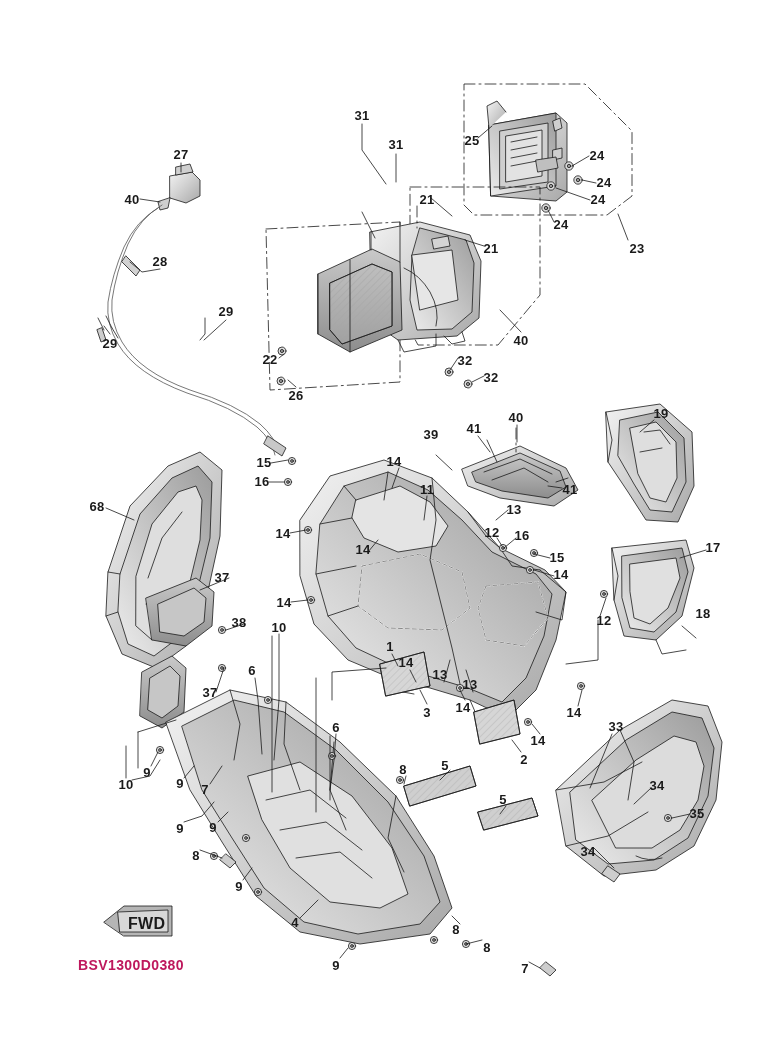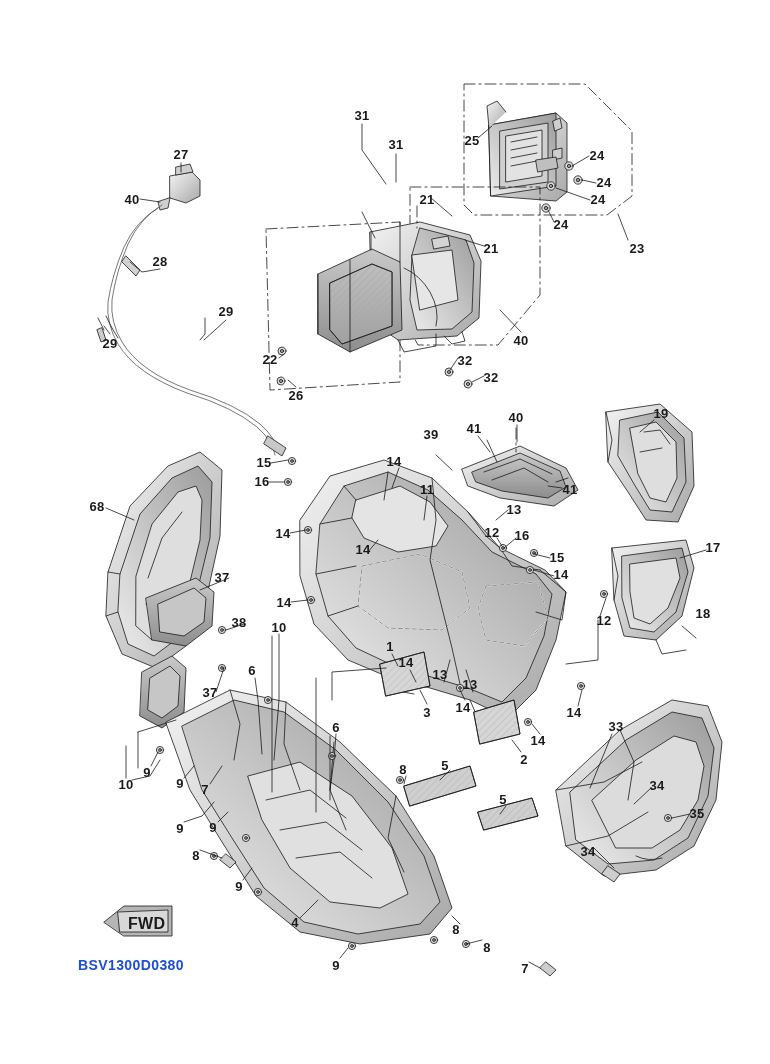--- a/index.html
+++ b/index.html
@@ -35,21 +35,21 @@
     transform: translate(-50%, -50%);
     letter-spacing: 0.2px;
   }
   #part-number {
     position: absolute;
     left: 78px;
     top: 957px;
     font-family: "Liberation Sans", sans-serif;
     font-size: 14px;
     font-weight: 700;
-    color: #1d4ed8;
+    color: #be185d;
     letter-spacing: 0.4px;
   }
   #fwd-marker {
     position: absolute;
     left: 100px;
     top: 905px;
     width: 74px;
     height: 34px;
   }
   #fwd-label {

